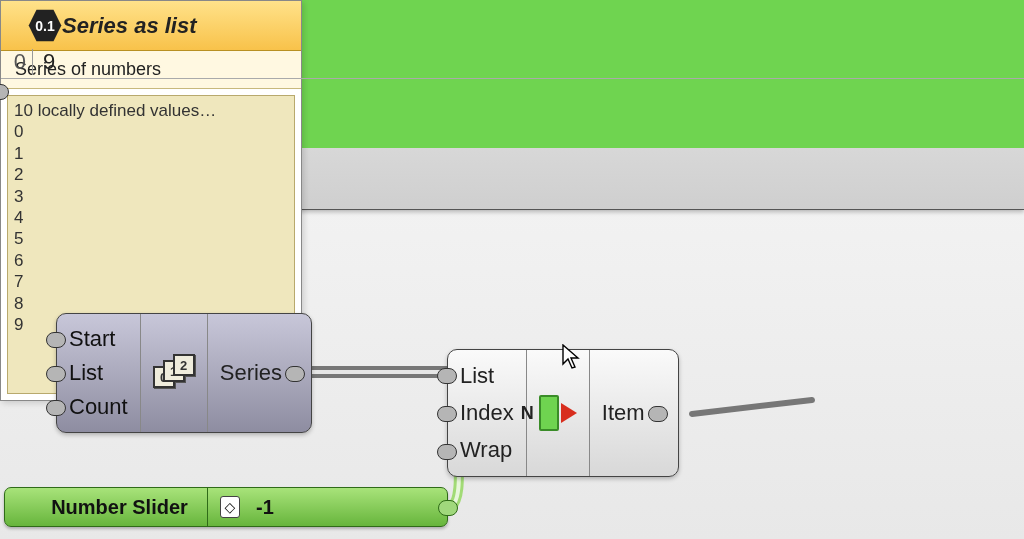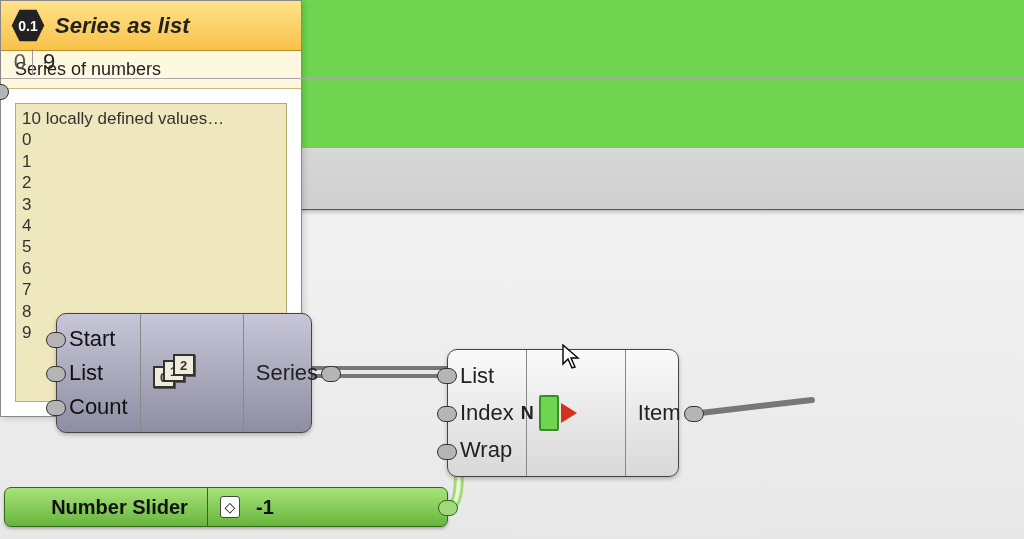--- a/index.html
+++ b/index.html
@@ -10,47 +10,47 @@
   .top-bar { position: absolute; left: 296px; top: 0; right: 0; height: 148px; background: #6fd450; }
 
   
   .tooltip {
     position: absolute; left: 0; top: 0; width: 302px;
     border: 1px solid #888; background: #fff; box-shadow: 2px 2px 6px rgba(0,0,0,0.15);
   }
   .tooltip-header {
     display: flex; align-items: center; height: 50px;
     background: linear-gradient(#ffe28a, #f8c24a);
-    padding: 0 10px; gap: 10px;
+    padding: 0 27px; gap: 0;
     border-bottom: 1px solid #b89022;
   }
   .tooltip-hex {
     width: 34px; height: 34px; display: flex; align-items: center; justify-content: center;
     background: #222; color: #fff; font-size: 14px; font-weight: bold;
     clip-path: polygon(25% 4%, 75% 4%, 98% 50%, 75% 96%, 25% 96%, 2% 50%);
   }
   .tooltip-title { font-style: italic; font-size: 22px; font-weight: 600; color: #222; }
   .tooltip-sub { padding: 8px 14px; font-size: 18px; color: #222; background: #fff8e1; border-bottom: 1px solid #c8b97d; }
   .tooltip-body {
-    margin: 14px; border: 1px solid #b8a96d; background: #efe7bd;
+    margin: 6px; border: 1px solid #b8a96d; background: #efe7bd;
     font-family: Consolas, monospace; font-size: 17px; color: #333;
     padding: 4px 6px 58px 6px; line-height: 1.2; white-space: pre;
   }
 
   
   .gh-comp {
     position: absolute;
     border: 1px solid #444; border-radius: 10px;
     background: linear-gradient(#fafafa, #d8d8d8);
     box-shadow: 0 2px 4px rgba(0,0,0,0.25);
     display: flex; align-items: stretch;
   }
   .port-col { display: flex; flex-direction: column; justify-content: space-around; padding: 8px 12px; position: relative; }
   .port-col.left  { border-right: 1px solid #888; }
-  .port-col.right { border-left: 1px solid #888; margin-left: 36px; }
+  .port-col.right { border-left: 1px solid #888; }
   .port { font-size: 22px; color: #222; display: flex; align-items: center; height: 34px; white-space: nowrap; }
   .port-grip {
     position: absolute; width: 20px; height: 16px;
     background: #b5b5b5; border: 1px solid #333; border-radius: 8px;
   }
   .port-col.left  .port-grip { left: -11px; }
   .port-col.right .port-grip { right: -11px; }
   .center-col { display: flex; align-items: center; justify-content: center; padding: 0 12px; gap: 8px; }
   .center-label { font-size: 22px; color: #222; }
 

